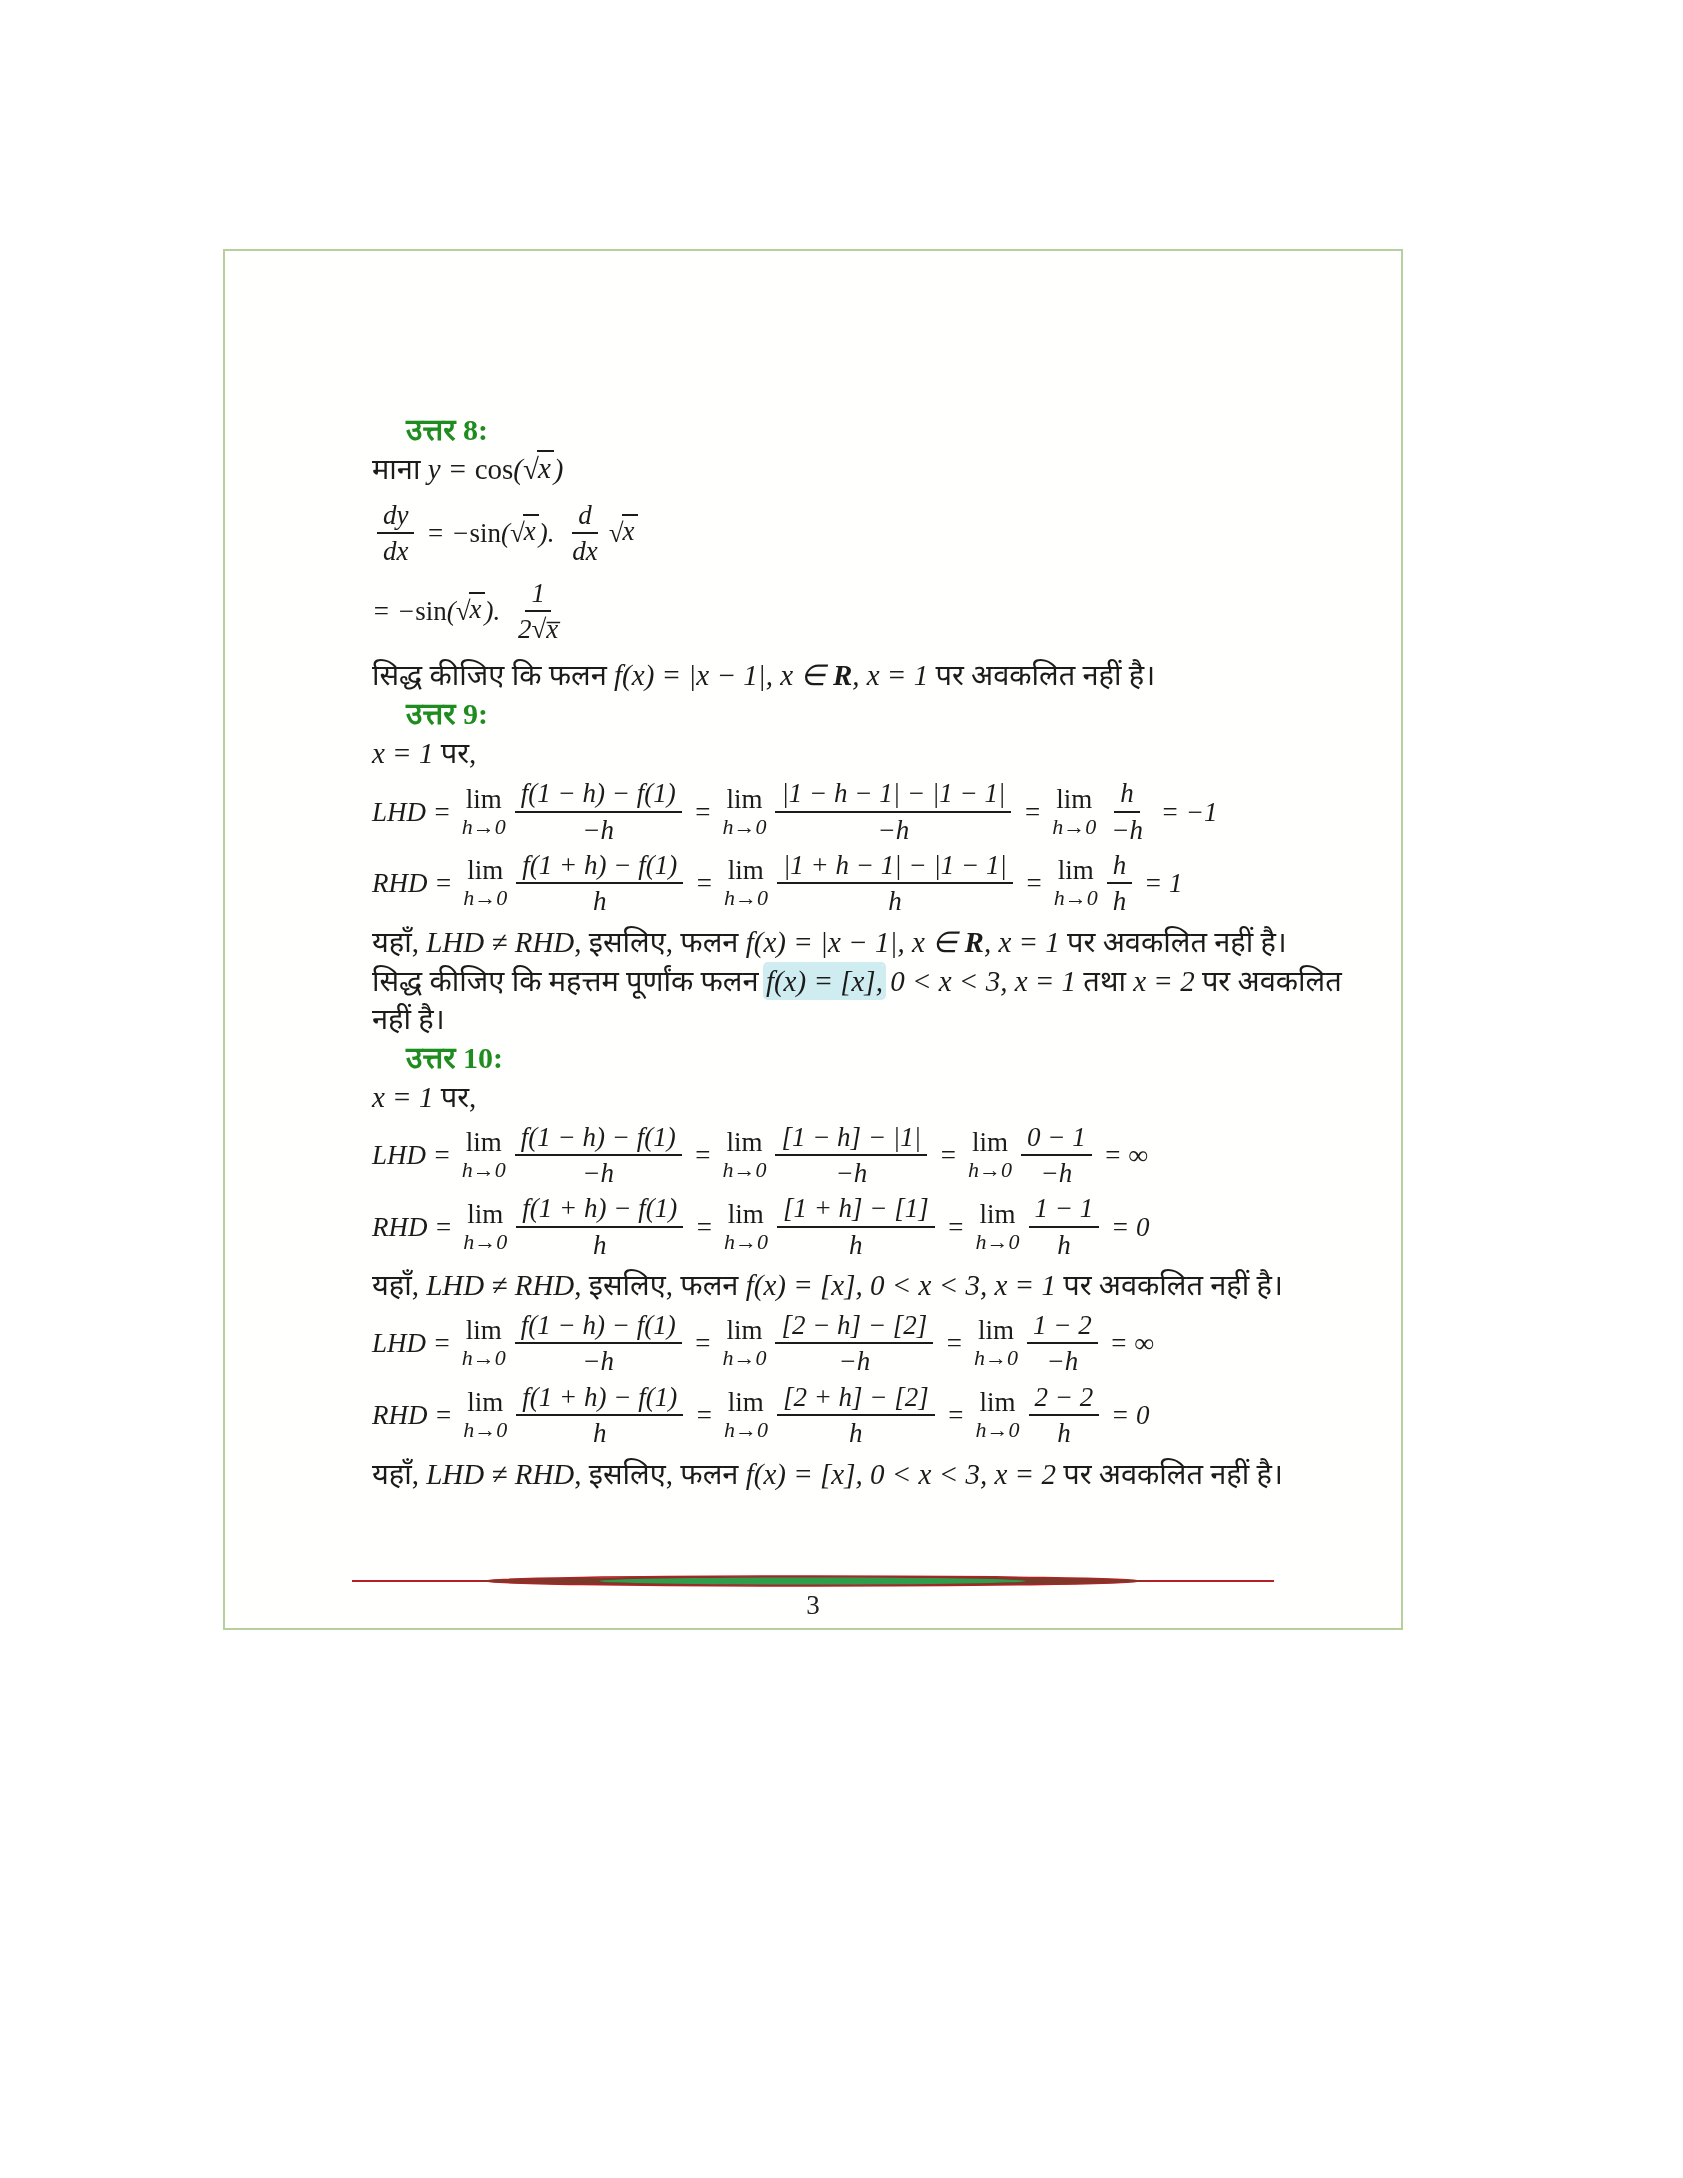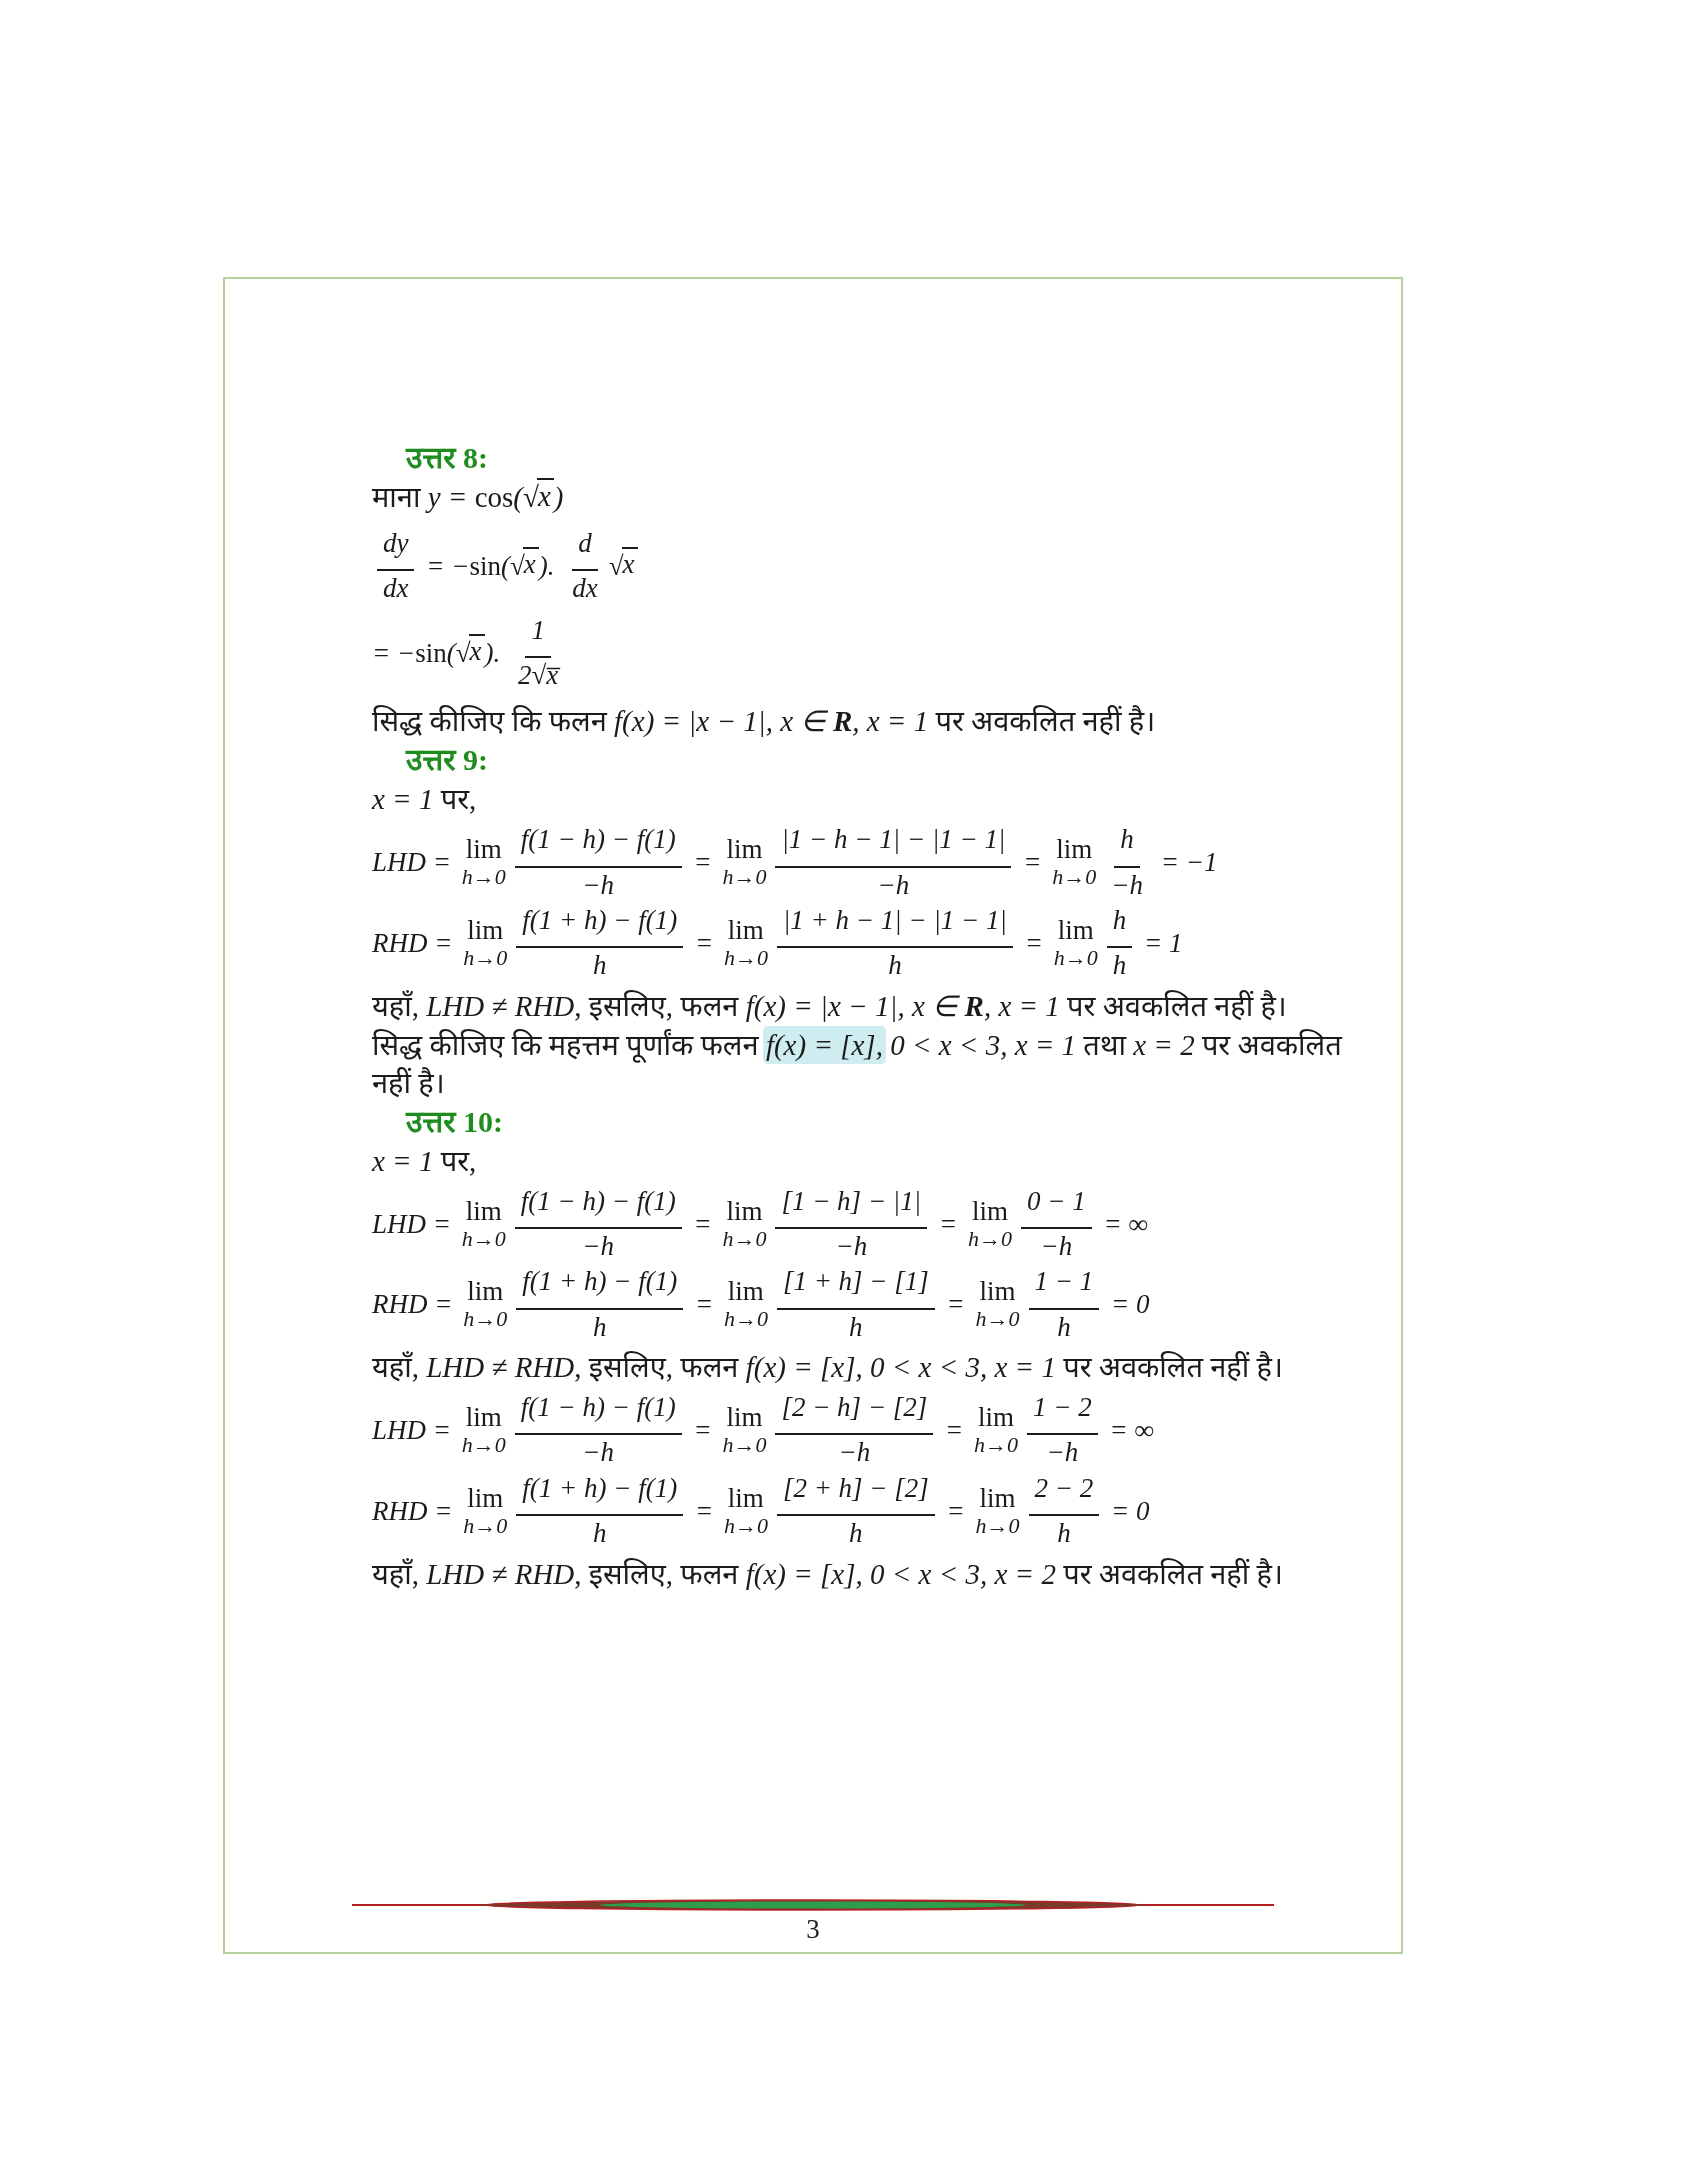--- a/index.html
+++ b/index.html
@@ -3,39 +3,39 @@
 <meta charset="utf-8">
 <style>
   :root{
     --c-border:#b6cf9c; --c-question:#c03338; --c-answer:#1f8c1f;
     --c-highlight:#cfecf0; --c-divred:#b52025; --c-divdark:#7a3a2a;
     --c-divgreen:#2f9e4c; --c-ink:#1b1b1b;
   }
   html,body{margin:0;padding:0;}
   body{width:1683px;height:2178px;background:#ffffff;position:relative;
        font-family:"Liberation Serif", serif; color:var(--c-ink);}
-  .page{position:absolute;left:223px;top:249px;width:1180px;height:1677px;
-        border:2px solid var(--c-border);background:#fffffe;box-sizing:border-box;margin-top:28px;}
+  .page{position:absolute;left:223px;top:249px;width:1180px;height:1381px;
+        border:2px solid var(--c-border);background:#fffffe;box-sizing:border-box;}
   .content{position:absolute;left:147px;top:160px;width:975px;}
   .line{font-size:29px;line-height:38px;margin:0;color:var(--c-ink);}
   .h{font-weight:700;font-size:30px;}
   .hg{color:var(--c-answer);margin-left:34px;}
   .hr{color:var(--c-question);margin-top:30px;}
   .tl{margin:1px 0;}
   .eq{display:flex;align-items:center;font-size:27px;margin:7px 0;flex-wrap:nowrap;}
   .eq.q8{margin:13px 0;}
   .ind2{margin-left:28px;}
   .gt{margin-top:18px;}
   .tok{white-space:pre-wrap;font-style:italic;}
   .tok.d{font-style:normal;}
   .tok.u{font-style:normal;}
   .tok.bi{font-weight:700;font-style:italic;}
   .tok.hl{background:var(--c-highlight);box-shadow:0 0 0 3px var(--c-highlight);border-radius:2px;}
   .frac{display:inline-flex;flex-direction:column;align-items:center;margin:0 5px;text-align:center;}
-  .frac .num{padding:0 6px 12px;border-bottom:2px solid var(--c-ink);}
+  .frac .num{padding:0 6px 3px;border-bottom:2px solid var(--c-ink);}
   .frac .den{padding:3px 6px 0;}
   .frac .num,.frac .den{line-height:1.05;font-style:italic;white-space:pre;}
   .lim{display:inline-flex;flex-direction:column;align-items:center;margin:0 4px;}
   .lim .w{font-style:normal;line-height:1;}
   .lim .s{font-size:22px;line-height:1;margin-top:3px;font-style:italic;}
   .sqrt{display:inline-flex;align-items:flex-start;font-style:italic;white-space:nowrap;}
   .sqrt .rad{font-style:normal;}
   .sqrt .bar{display:inline-block;border-top:2px solid var(--c-ink);padding:1px 3px 0 1px;margin-left:-2px;line-height:1.1;}
   .footer{position:absolute;left:0;right:0;bottom:8px;text-align:center;}
   .divider-svg{display:block;margin:0 auto;}

